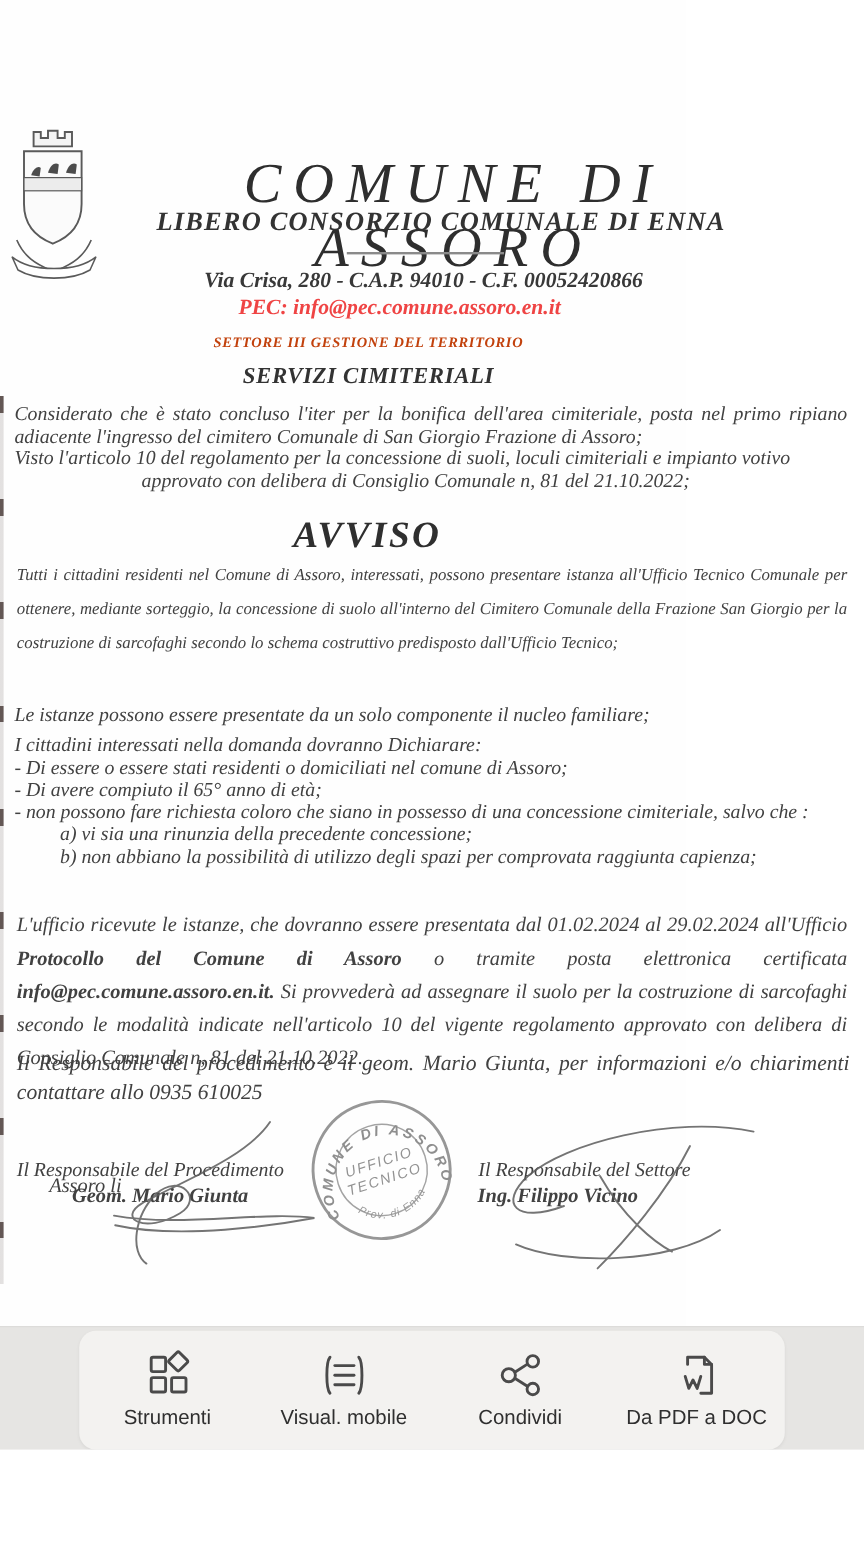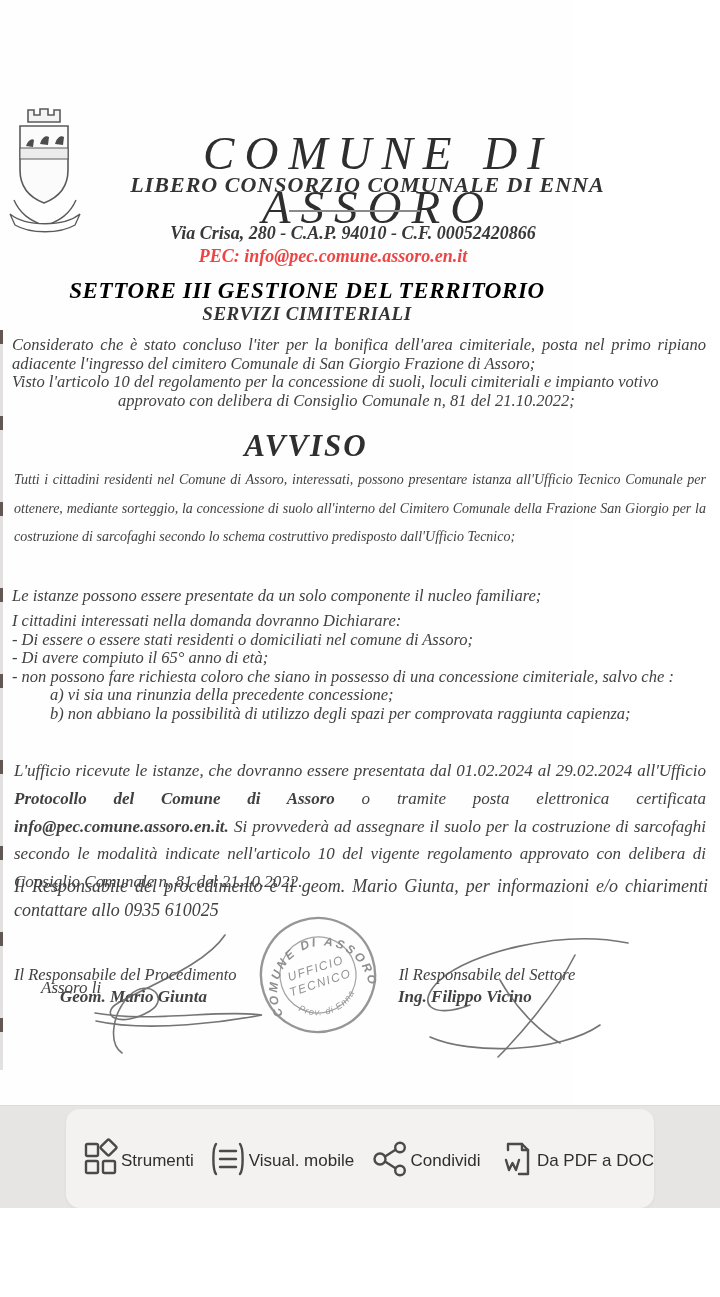--- a/index.html
+++ b/index.html
@@ -9,41 +9,41 @@
   .doc{position:absolute;left:0;top:0;width:572px;height:1105px;background:#fefefe;font-style:italic;}
   .abs{position:absolute;}
   .ctr{text-align:center;}
   .edge-artifact{position:absolute;left:0;top:330px;width:3px;height:740px;
      background:repeating-linear-gradient(to bottom,rgba(72,58,55,.85) 0 14px,rgba(72,58,55,.15) 14px 86px);}
   .comune-title{left:88px;top:126px;width:580px;font-size:47px;letter-spacing:10px;color:#2e2e2e;}
   .consorzio{left:55px;top:172px;width:625px;font-size:22px;font-weight:bold;letter-spacing:1px;color:#333;}
   .hr-sep{left:289px;top:210px;width:131px;height:2px;background:#8a8a8a;}
   .via{left:0;top:223px;width:706px;font-size:18px;font-weight:bold;color:#383838;}
   .pec{left:0;top:246px;width:666px;font-size:18px;font-weight:bold;color:#ef4444;text-align:center;}
-  .settore{left:0;top:278px;width:614px;font-size:23px;font-weight:bold;letter-spacing:.6px;color:#000000;}
+  .settore{left:0;top:278px;width:614px;font-size:12px;font-weight:bold;letter-spacing:.6px;color:#c2410c;}
   .servizi{left:0;top:303px;width:614px;font-size:19px;font-weight:bold;letter-spacing:.5px;color:#333;}
   .premesse{left:12px;top:336px;width:694px;font-size:16.5px;line-height:18.6px;text-align:justify;}
   .prem-ind{padding-left:106px;}
   .avviso{left:0;top:428px;width:612px;font-size:31px;font-weight:bold;letter-spacing:2px;color:#2f2f2f;}
   .bodyp1{left:14px;top:466px;width:692px;font-size:14px;line-height:28.6px;text-align:justify;}
   .p-single{left:12px;top:586px;width:700px;font-size:16.5px;}
   .listblk{left:12px;top:612px;width:700px;font-size:16.5px;line-height:18.5px;}
   .sub{padding-left:38px;}
   .istanze{left:14px;top:737px;width:692px;font-size:17px;line-height:27.8px;text-align:justify;margin-top:20px;}
   .respblk{left:14px;top:875px;width:694px;font-size:18px;line-height:23.6px;text-align:justify;}
   .assoro{left:12px;top:978px;width:300px;font-size:17px;margin-left:29px;}
   .sig-left-role{left:14px;top:965px;width:290px;font-size:16.5px;}
   .sig-left-name{left:60px;top:987px;width:200px;font-size:17px;font-weight:bold;text-align:left;}
   .sig-right-role{left:392px;top:965px;width:190px;font-size:16.5px;text-align:center;}
   .sig-right-name{left:398px;top:987px;width:175px;font-size:17px;font-weight:bold;}
   
   .viewer-bg{position:absolute;left:0;top:1105px;width:720px;height:103px;background:#e6e5e3;border-top:1px solid #dddcda;}
   .toolbar-card{position:absolute;left:66px;top:1109px;width:588px;height:99px;background:#f3f2f0;
      border-radius:14px;display:flex;align-items:center;box-shadow:0 1px 3px rgba(0,0,0,.06);}
-  .tb-item{flex:1;display:flex;flex-direction:row;align-items:center;justify-content:center;cursor:pointer;}
+  .tb-item{flex:1;display:flex;flex-direction:column;align-items:center;justify-content:center;cursor:pointer;}
   .tb-item svg{display:block;}
   .tb-label{margin-top:5px;font-family:"Liberation Sans",sans-serif;font-size:17px;color:#2f2f2f;white-space:nowrap;}
   .navbar{position:absolute;left:0;top:1208px;width:720px;height:89px;background:#ffffff;}
 </style>
 </head>
 <body>
 
 <div class="screen">
 
   <div class="doc">

